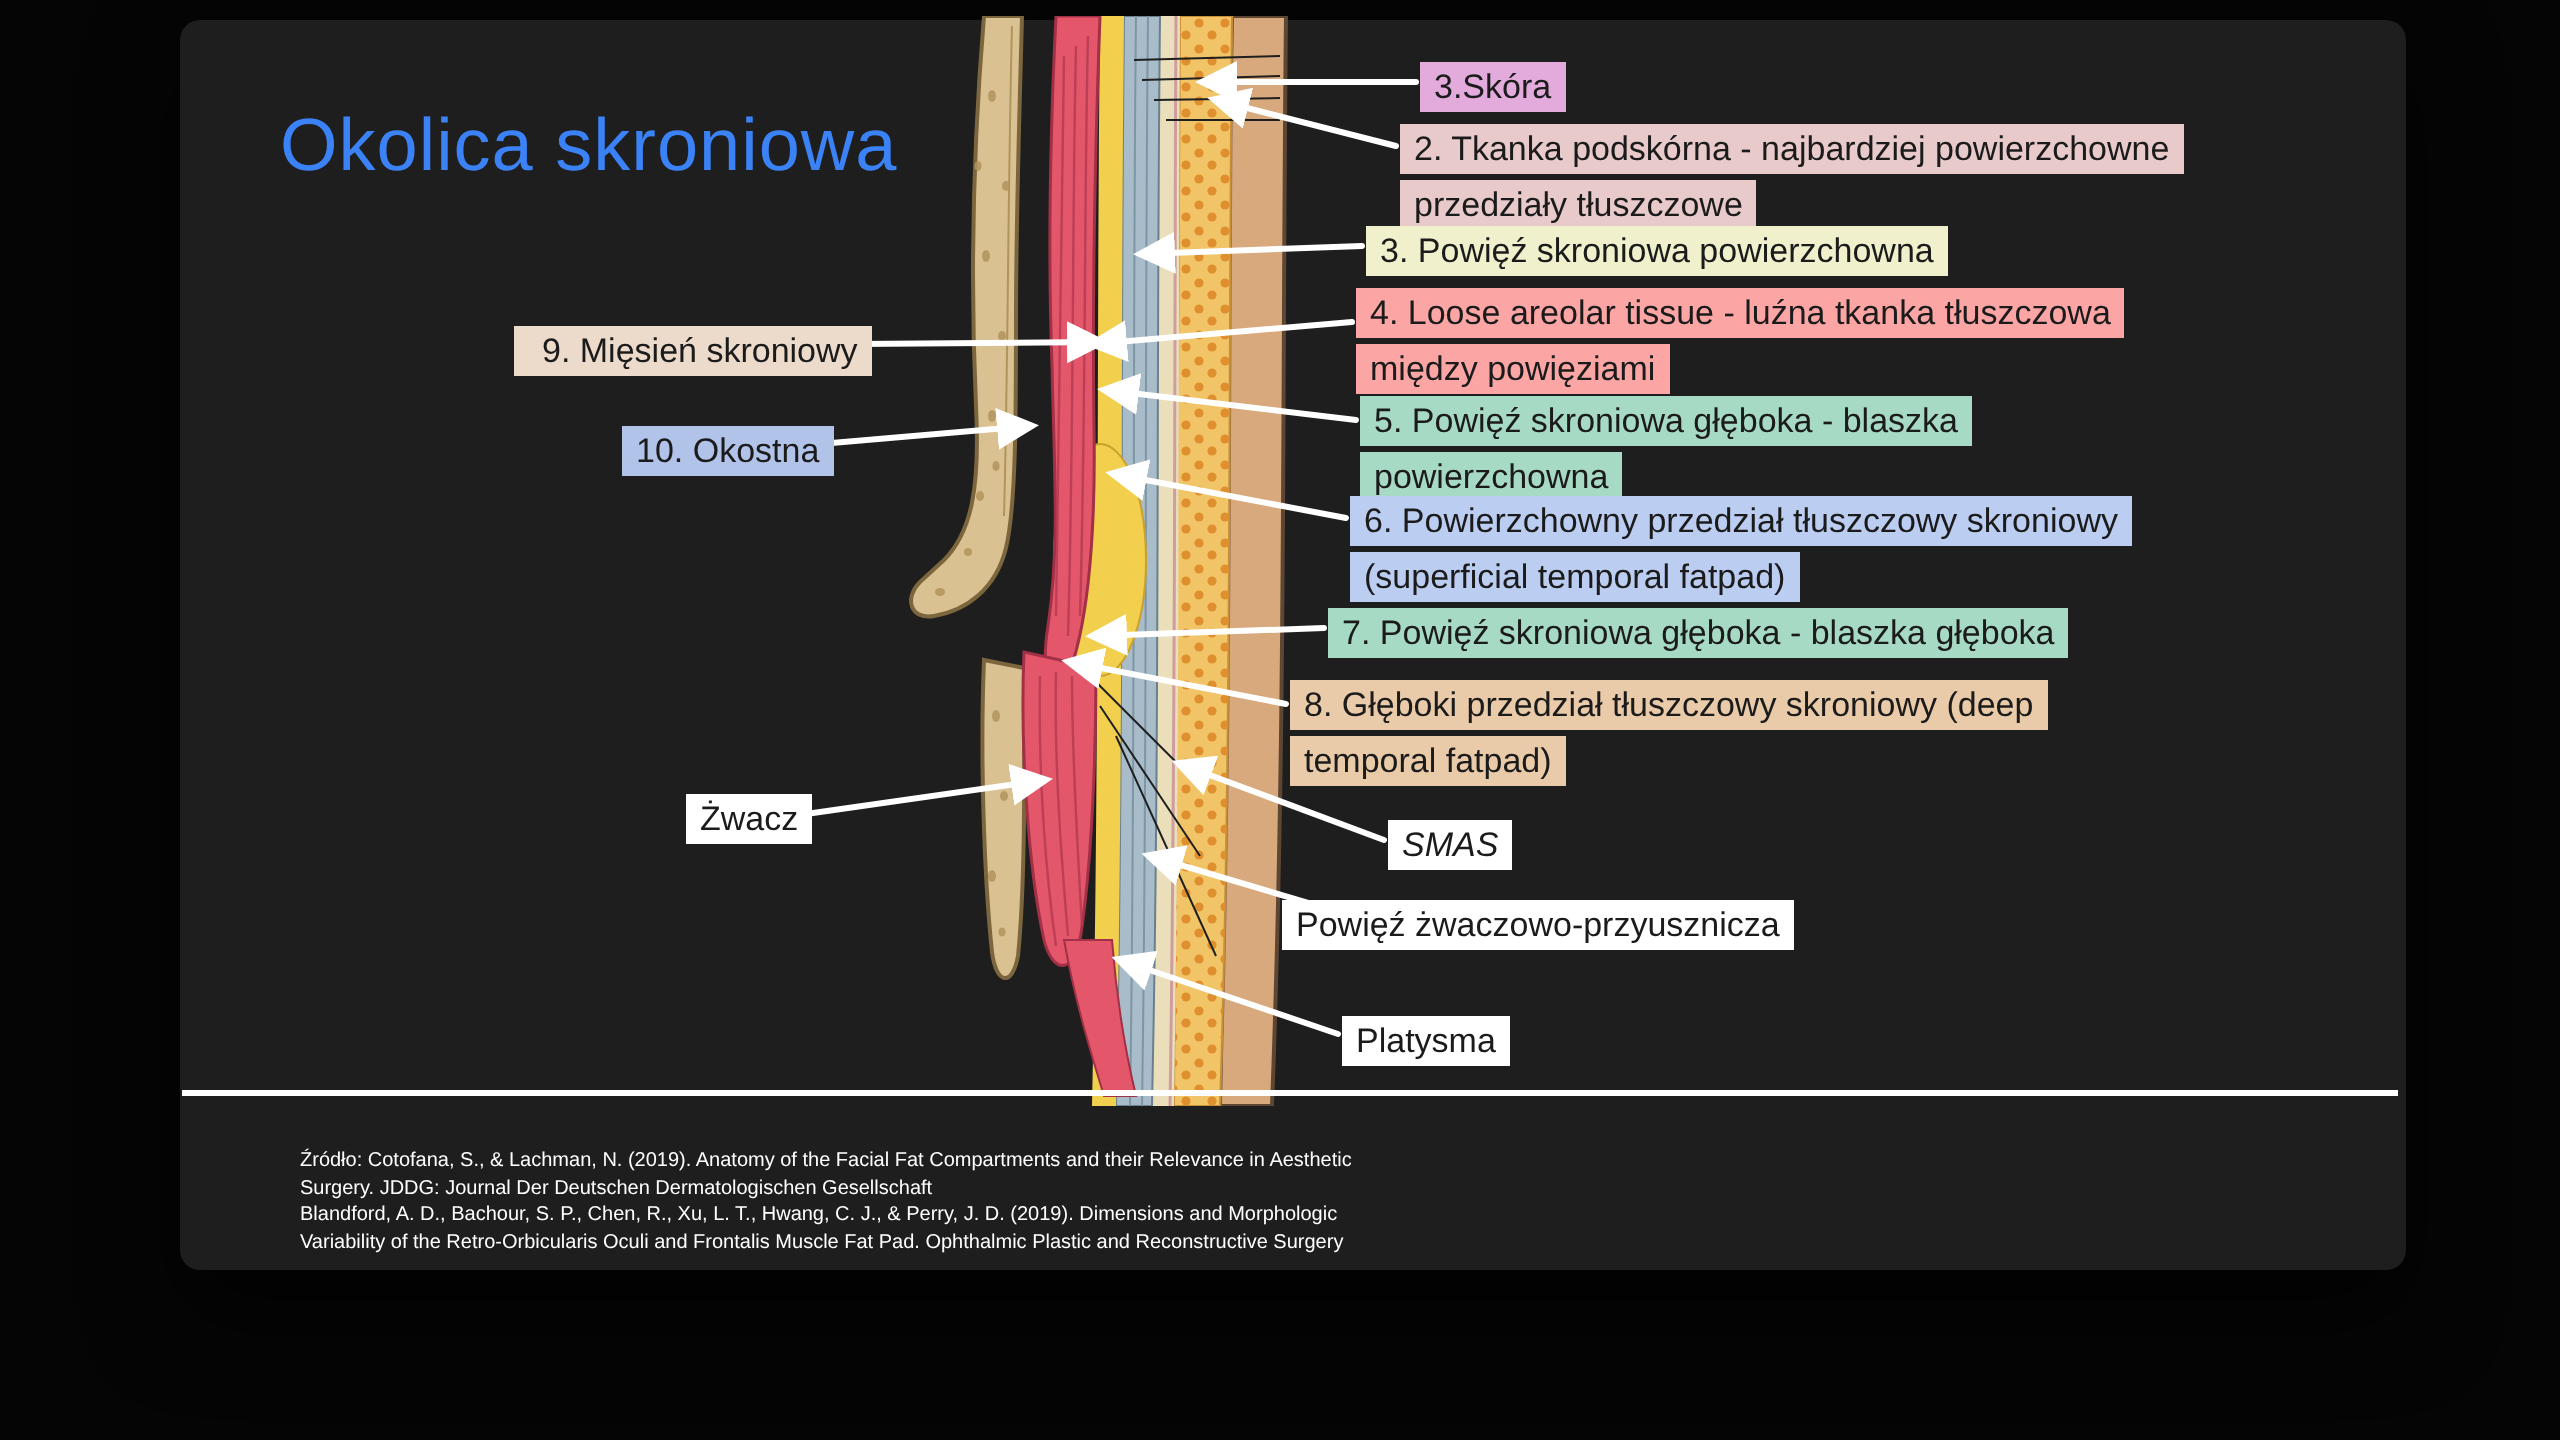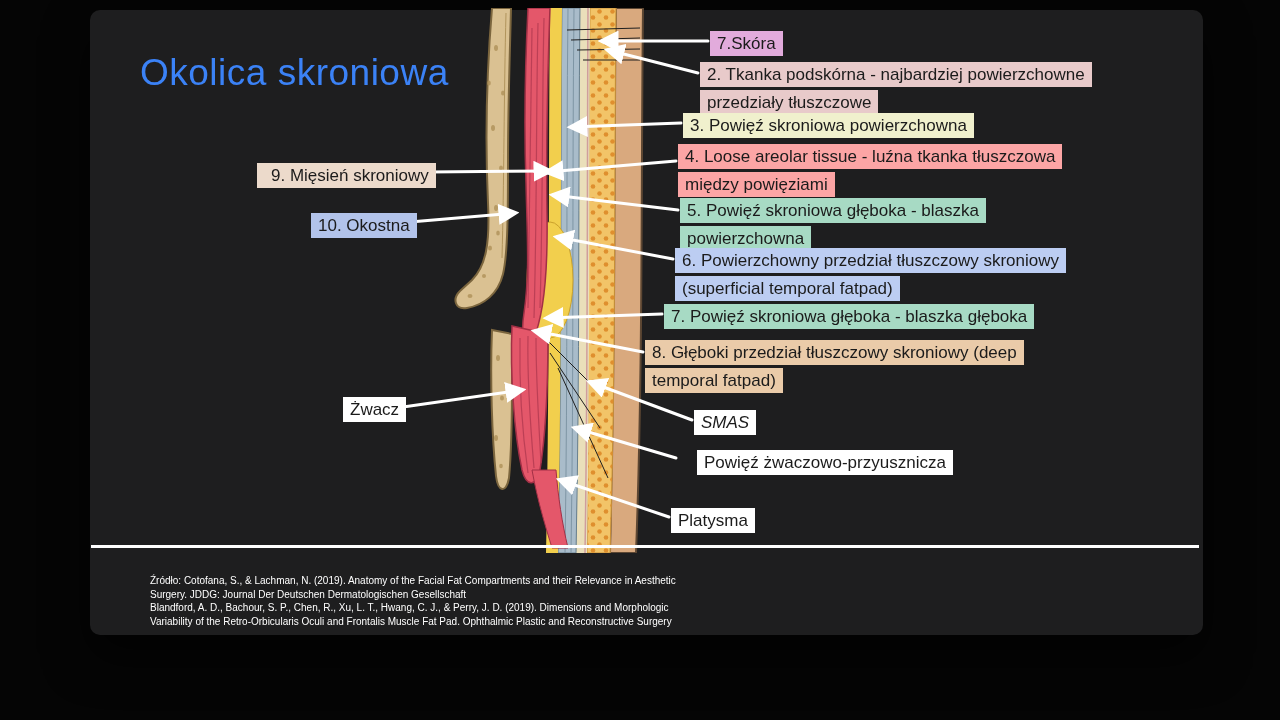--- a/index.html
+++ b/index.html
@@ -188,21 +188,21 @@
       <line x1="692" y1="420" x2="590" y2="382" marker-end="url(#ah)"></line>
       <line x1="676" y1="458" x2="575" y2="428" marker-end="url(#ah)"></line>
       <line x1="669" y1="517" x2="560" y2="480" marker-end="url(#ah)"></line>
       <line x1="428" y1="172" x2="550" y2="171" marker-end="url(#ah)"></line>
       <line x1="410" y1="222" x2="515" y2="213" marker-end="url(#ah)"></line>
       <line x1="403" y1="407" x2="522" y2="390" marker-end="url(#ah)"></line>
     </g>
   </svg>
 
   <div class="label" style="left:710px; top:30px;">
-    <span class="tag" style="background: rgb(226, 171, 220);">7.Skóra</span>
+    <span class="tag" style="background: rgb(226, 171, 220);">3.Skóra</span>
   </div>
   <div class="label" style="left:700px; top:61px; max-width:412px;">
     <span class="tag" style="background: rgb(232, 202, 202);">2. Tkanka podskórna - najbardziej powierzchowne przedziały tłuszczowe</span>
   </div>
   <div class="label" style="left:683px; top:112px;">
     <span class="tag" style="background: rgb(240, 240, 205);">3. Powięź skroniowa powierzchowna</span>
   </div>
   <div class="label" style="left:678px; top:143px; max-width:402px;">
     <span class="tag" style="background: #fca5a5;">4. Loose areolar tissue - luźna tkanka tłuszczowa między powięziami</span>
   </div>
@@ -214,21 +214,21 @@
   </div>
   <div class="label" style="left:664px; top:303px;">
     <span class="tag" style="background: rgb(167, 218, 196);">7. Powięź skroniowa głęboka - blaszka głęboka</span>
   </div>
   <div class="label" style="left:645px; top:339px; max-width:398px;">
     <span class="tag" style="background: rgb(234, 203, 169); margin-top: 46px;">8. Głęboki przedział tłuszczowy skroniowy (deep temporal fatpad)</span>
   </div>
   <div class="label" style="left:694px; top:409px;">
     <span class="tag" style="background: rgb(255, 255, 255); font-style: italic;">SMAS</span>
   </div>
-  <div class="label" style="left:677px; top:449px;padding-left:20px;">
+  <div class="label" style="left:641px; top:449px;">
     <span class="tag" style="background: rgb(255, 255, 255);">Powięź żwaczowo-przyusznicza</span>
   </div>
   <div class="label" style="left:671px; top:507px;">
     <span class="tag" style="background: rgb(255, 255, 255);">Platysma</span>
   </div>
 
   <div class="label" style="left:257px; top:162px;">
     <span class="tag" style="background: rgb(236, 218, 203); padding-left: 14px;">9. Mięsień skroniowy</span>
   </div>
   <div class="label" style="left:311px; top:212px;">

